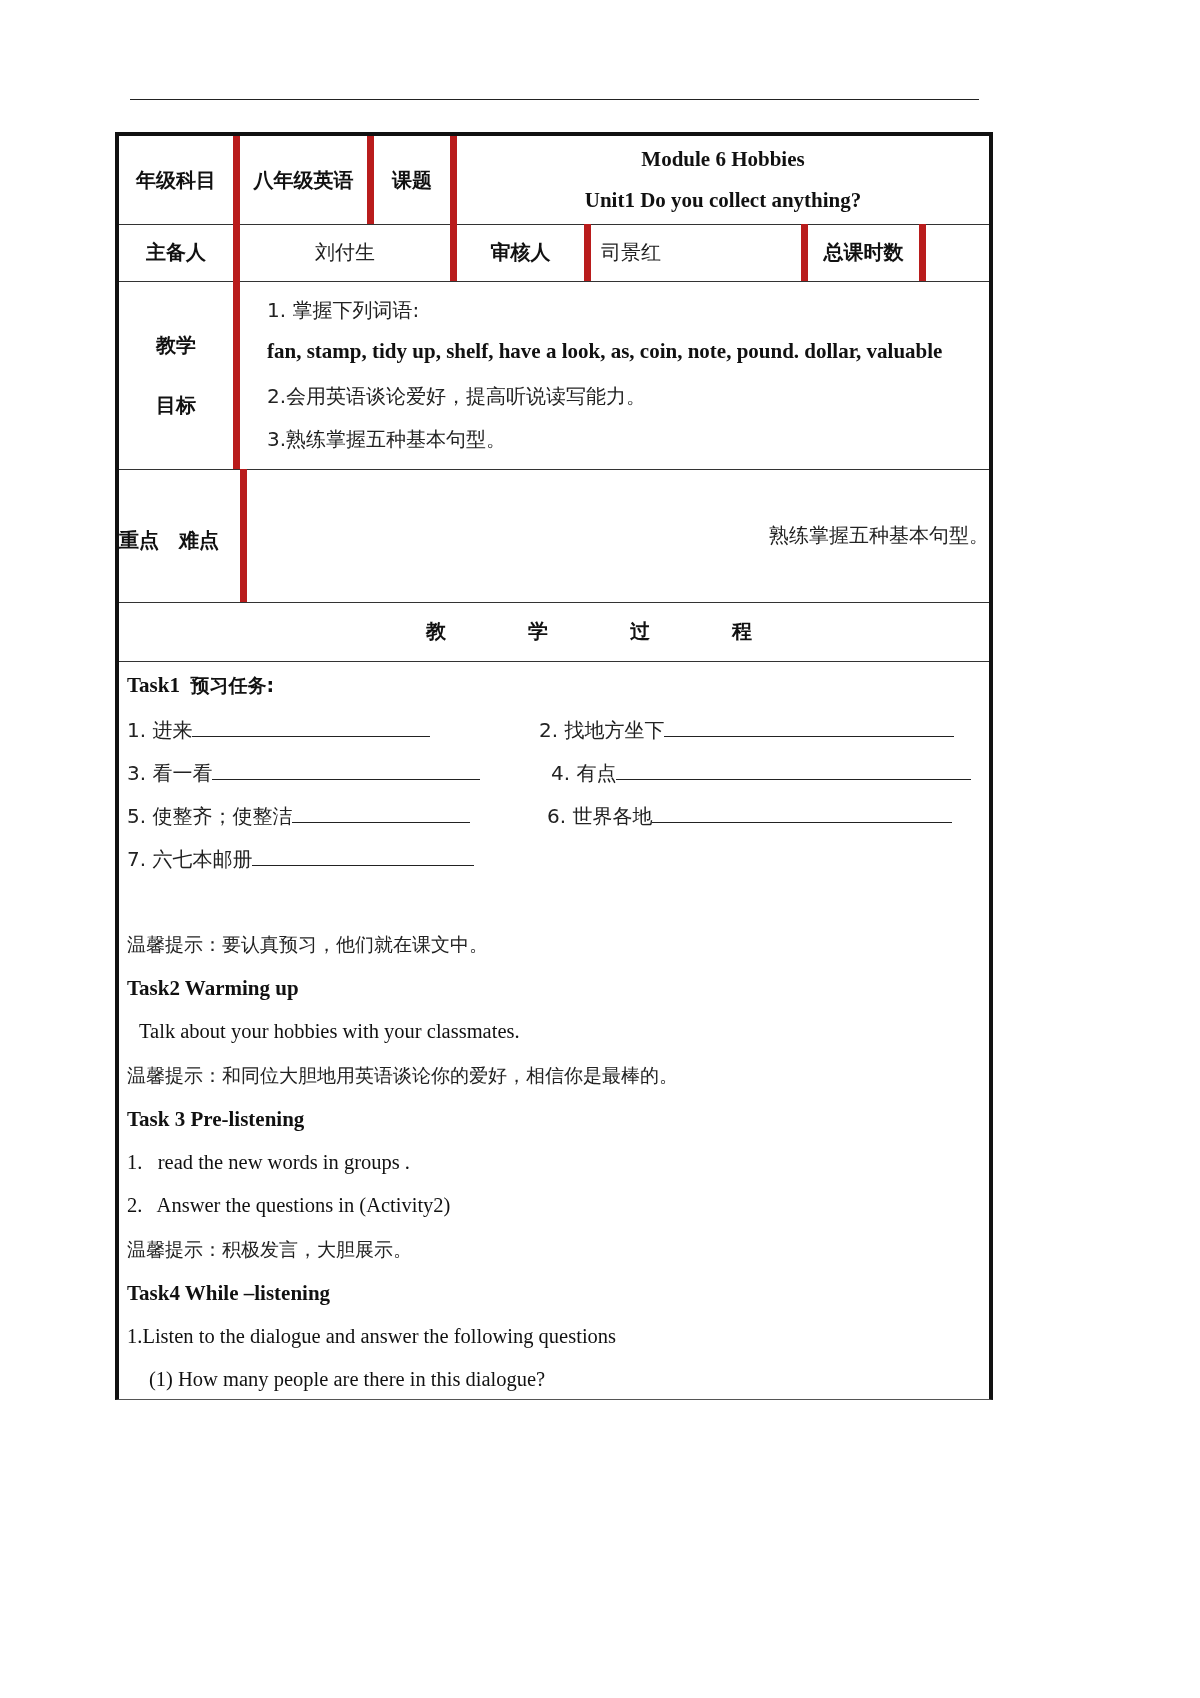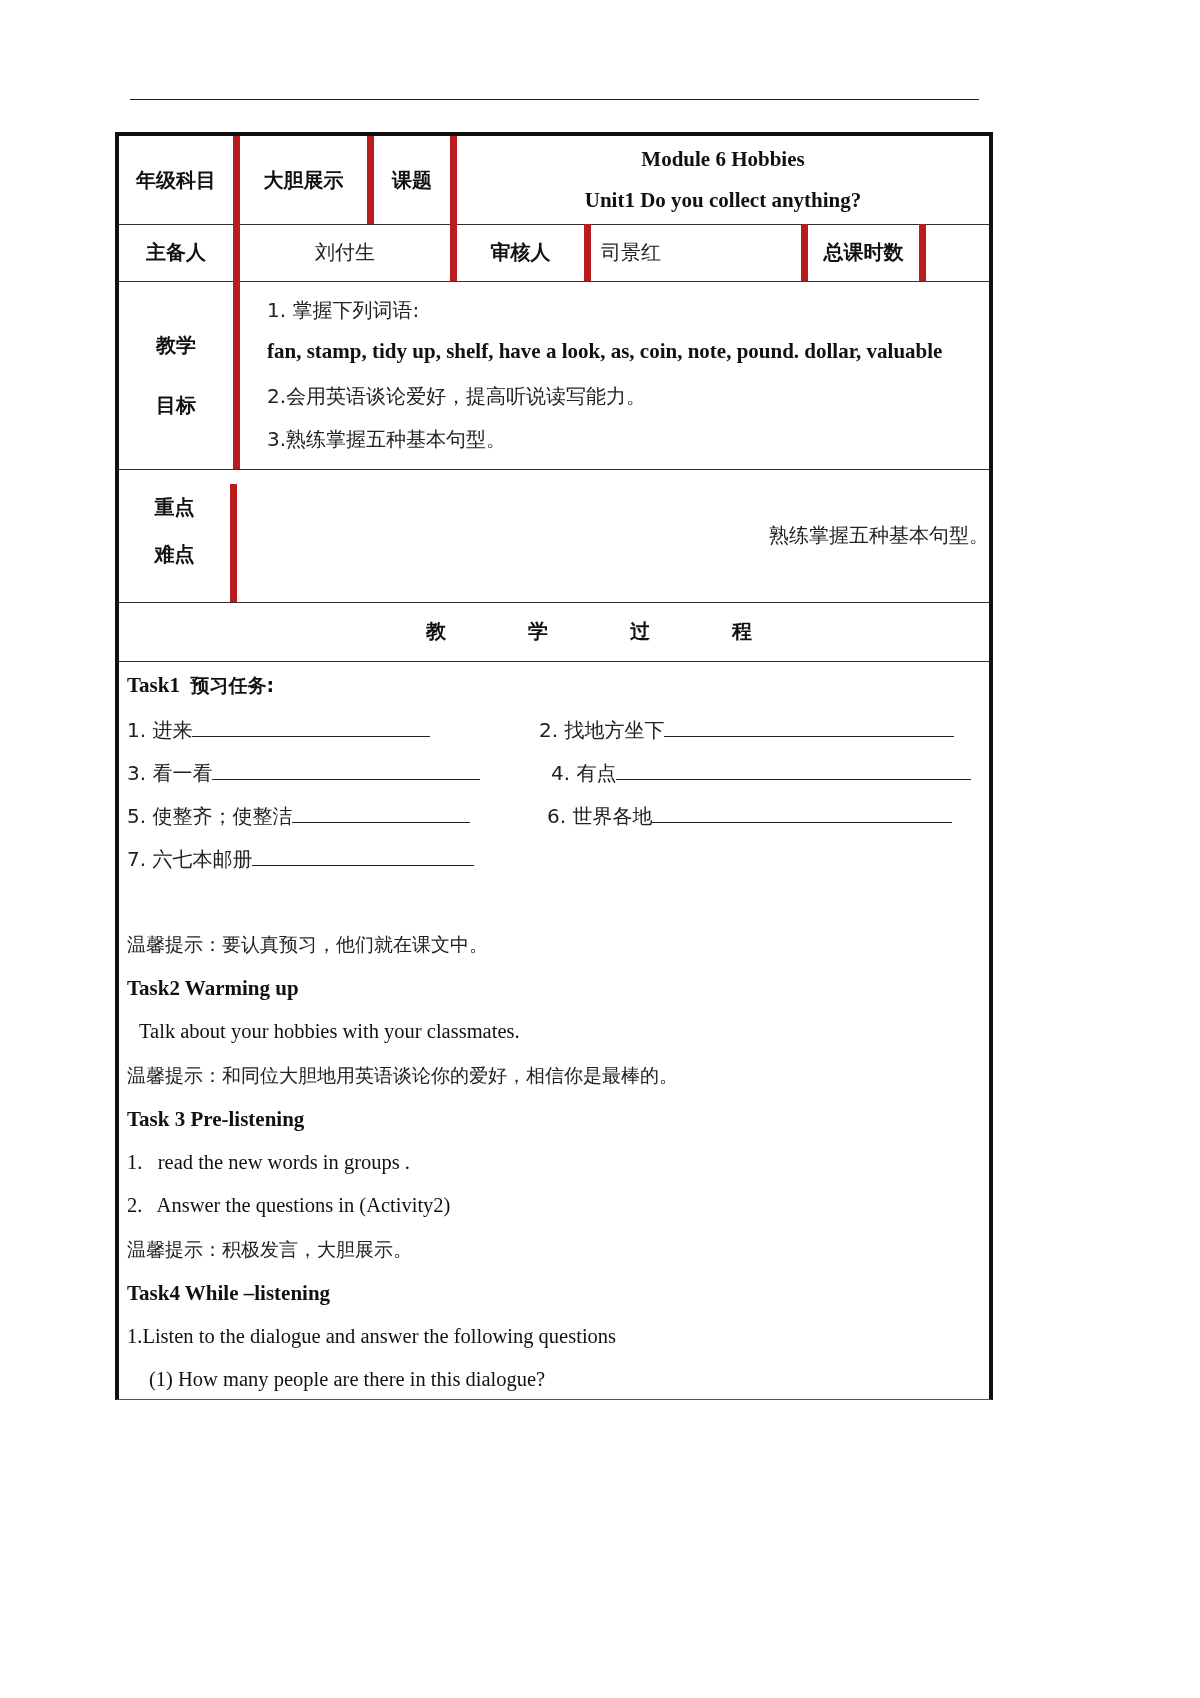--- a/index.html
+++ b/index.html
@@ -30,21 +30,21 @@
   </style>
 </head>
 <body>
 
 <div class="top-rule"></div>
 
 <div class="sheet">
 
   <div class="row" style="top:0; height:88px;">
     <div class="cell center lbl" style="left:0; width:121px;">年级科目</div>
-    <div class="cell center lbl" style="left:121px; width:134px;">大胆展示</div>
+    <div class="cell center lbl" style="left:121px; width:134px;">八年级英语</div>
     <div class="cell center lbl" style="left:255px; width:83px;">课题</div>
     <div class="cell last title-block" style="left:338px; right:0;">
       <span class="bold-en">Module 6 Hobbies</span>
       <span class="bold-en">Unit1 Do you collect anything?</span>
     </div>
   </div>
 
   <div class="row" style="top:88px; height:57px;">
     <div class="cell center lbl" style="left:0; width:121px;">主备人</div>
     <div class="cell center cn" style="left:121px; width:217px;">刘付生</div>
@@ -63,21 +63,21 @@
       <div class="obj-lines">
         <div class="obj-line cn" style="top:16px;">1. 掌握下列词语:</div>
         <div class="obj-line bold-en" style="top:58px;">fan, stamp, tidy up, shelf, have a look, as, coin, note, pound. dollar, valuable</div>
         <div class="obj-line cn" style="top:102px;">2.会用英语谈论爱好，提高听说读写能力。</div>
         <div class="obj-line cn" style="top:145px;">3.熟练掌握五种基本句型。</div>
       </div>
     </div>
   </div>
 
   <div class="row" style="top:333px; height:133px;">
-    <div class="cell lbl" style="left:0; width:118px; flex-direction:column; justify-content:flex-start; padding-top:10px; gap:20px;margin-top:15px;">
+    <div class="cell lbl" style="left:0; width:128px; justify-content:flex-start; padding-top:10px; gap:20px;">
       <span>重点</span>
       <span>难点</span>
     </div>
     <div class="cell last cn pad" style="left:121px; right:0; align-items:flex-start; padding-top:53px;justify-content:flex-end;">
       <span>熟练掌握五种基本句型。</span>
     </div>
   </div>
 
   <div class="row" style="top:466px; height:59px;">
     <div class="cell last center lbl spaced" style="left:0; right:0; padding-left:70px;">

